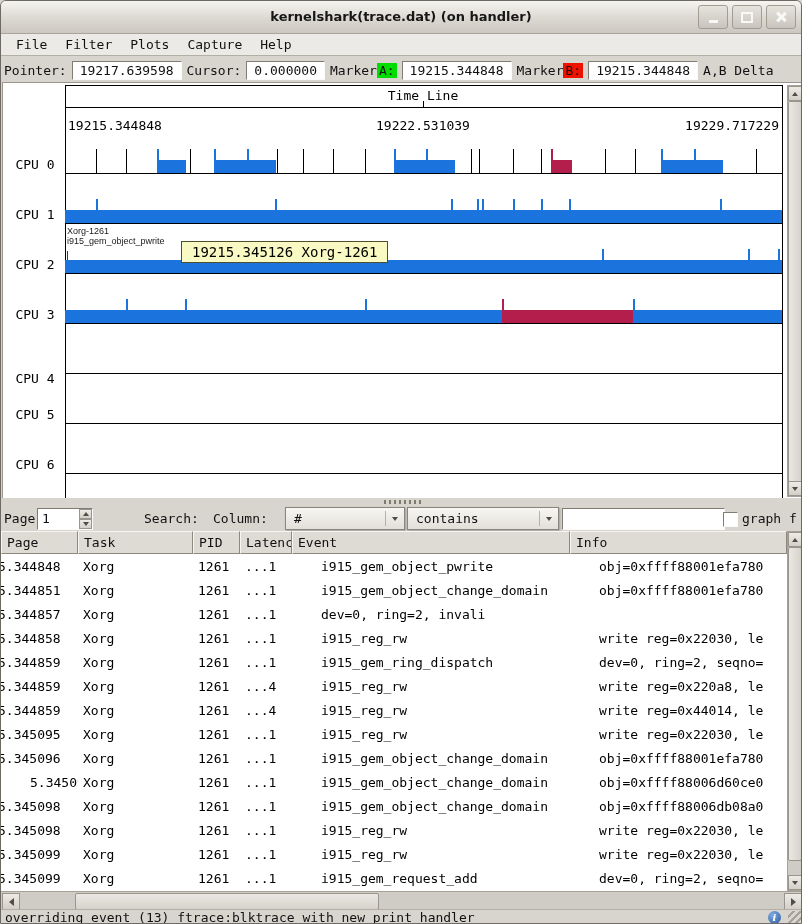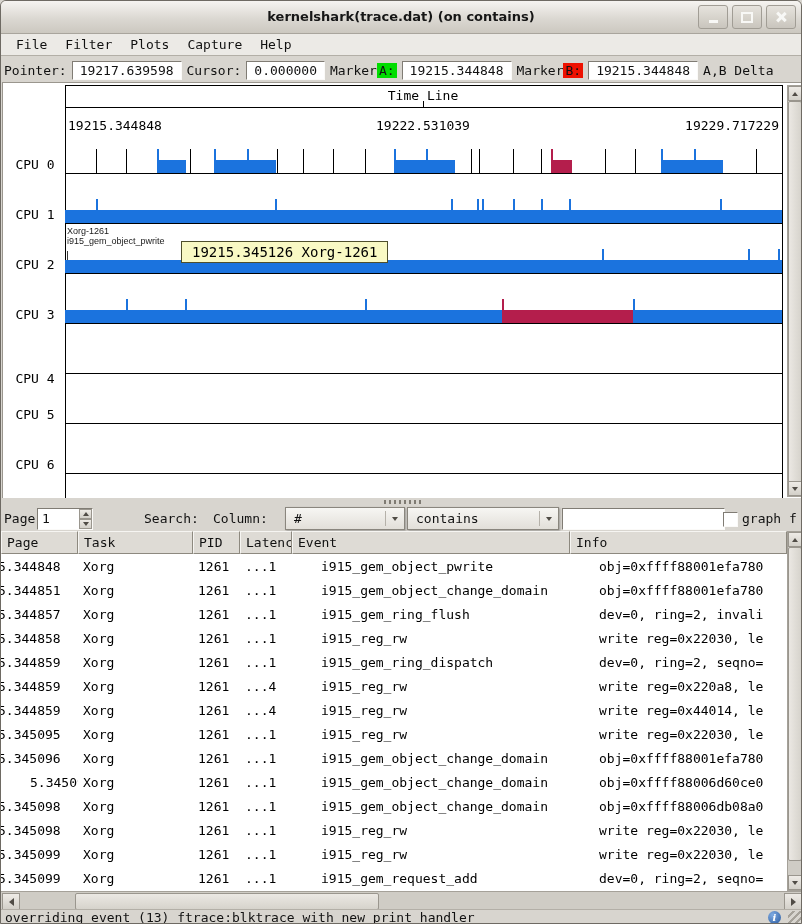--- a/index.html
+++ b/index.html
@@ -130,21 +130,21 @@
              font:italic bold 10px "DejaVu Serif",serif;display:flex;align-items:center;justify-content:center;}
   .resize-grip{position:absolute;right:1px;bottom:0;width:14px;height:14px;
                background:repeating-linear-gradient(135deg,transparent 0 3px,#a6a29a 3px 5px);}
 </style>
 </head>
 <body>
 
 <div class="window">
 
   <div class="titlebar">
-    <span class="title">kernelshark(trace.dat) (on contains)</span>
+    <span class="title">kernelshark(trace.dat) (on handler)</span>
     <div class="winbtns">
       <div class="wbtn">
           <span class="g-min"></span>
         </div>
       <div class="wbtn">
           <span class="g-max"></span>
         </div>
       <div class="wbtn">
           <span class="g-close"></span>
         </div>
@@ -326,21 +326,20 @@
         <div class="td pid" style="width: 47px;">1261</div>
         <div class="td latency" style="width: 76px;">...1</div>
         <div class="td event" style="width: 278px;">i915_gem_object_change_domain</div>
         <div class="td info" style="width: auto; flex: 1 1 0%;">obj=0xffff88001efa780</div>
       </div>
       <div class="tr">
         <div class="td stamp" style="width: 77px;">5.344857</div>
         <div class="td task" style="width: 115px;">Xorg</div>
         <div class="td pid" style="width: 47px;">1261</div>
         <div class="td latency" style="width: 76px;">...1</div>
-        <div class="td event" style="width: 278px;">i915_gem_ring_flush</div>
         <div class="td info" style="width: auto; flex: 1 1 0%;">dev=0, ring=2, invali</div>
       </div>
       <div class="tr">
         <div class="td stamp" style="width: 77px;">5.344858</div>
         <div class="td task" style="width: 115px;">Xorg</div>
         <div class="td pid" style="width: 47px;">1261</div>
         <div class="td latency" style="width: 76px;">...1</div>
         <div class="td event" style="width: 278px;">i915_reg_rw</div>
         <div class="td info" style="width: auto; flex: 1 1 0%;">write reg=0x22030, le</div>
       </div>

